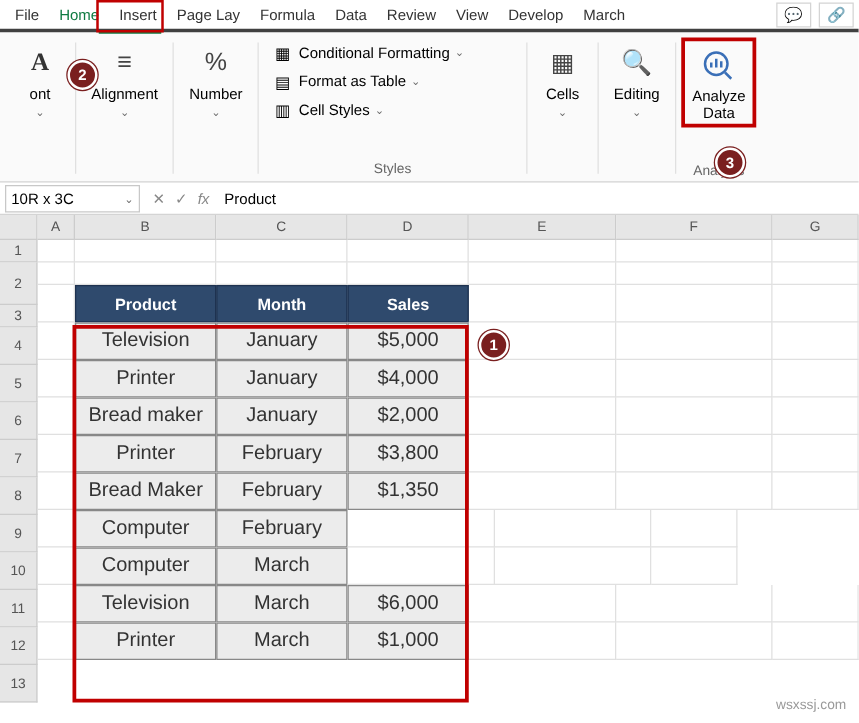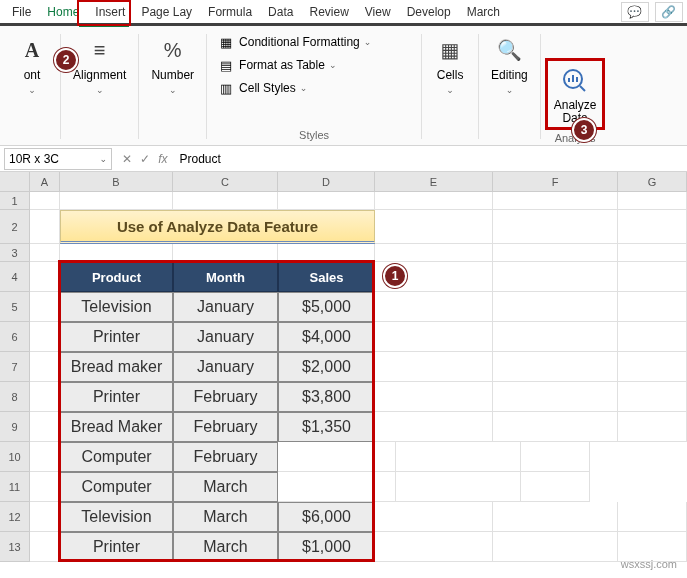--- a/index.html
+++ b/index.html
@@ -18,21 +18,21 @@
     .ribbon { display: flex; height: 120px; border-bottom: 1px solid #d4d4d4; background: #fafafa; padding: 4px 6px 2px 6px; }
     .ribbon-group { display: flex; flex-direction: column; align-items: center; justify-content: space-between; padding: 2px 6px; position: relative; }
     .ribbon-sep { width: 1px; background: #e0e0e0; margin: 4px 2px; }
     .group-label { font-size: 11px; color: #666; margin-top: 2px; }
     .big-btn { display: flex; flex-direction: column; align-items: center; gap: 2px; padding: 2px 4px; }
     .big-icon { width: 32px; height: 32px; display: flex; align-items: center; justify-content: center; font-size: 20px; color: #444; }
     .drop-arrow { font-size: 9px; color: #666; }
     .styles-cmds { display: flex; flex-direction: column; gap: 3px; font-size: 12px; align-self: flex-start; }
     .styles-cmd { display: flex; align-items: center; gap: 4px; padding: 1px 2px; }
     .mini-icon { width: 18px; height: 18px; display:flex; align-items:center; justify-content:center; font-size: 13px; }
-    .analyze-box { border: 3px solid #c00000; padding: 4px 6px 2px 6px; display: flex; flex-direction: column; align-items: center; gap: 2px; margin-top: 28px; }
+    .analyze-box { border: 3px solid #c00000; padding: 4px 6px 2px 6px; display: flex; flex-direction: column; align-items: center; gap: 2px; }
     
     
     .fbar { display: flex; align-items: center; height: 26px; border-bottom: 1px solid #d4d4d4; }
     .namebox { width: 108px; height: 22px; border: 1px solid #c8c8c8; margin: 0 4px; padding: 0 4px; font-size: 12px; display:flex; align-items:center; justify-content:space-between; }
     .fbar-btns { display: flex; gap: 8px; padding: 0 6px; color: #888; }
     .fbar-input { flex: 1; padding: 0 6px; font-size: 12px; }
     
     
     .grid-wrap { position: relative; }
     .col-headers { display: flex; position: absolute; left: 0; top: 0; height: 20px; }
@@ -205,27 +205,20 @@
       <div class="cell-row">
         <div class="cell" style="width:30px;height:18px"></div>
         <div class="cell" style="width:113px;height:18px"></div>
         <div class="cell" style="width:105px;height:18px"></div>
         <div class="cell" style="width:97px;height:18px"></div>
         <div class="cell" style="width:118px;height:18px"></div>
         <div class="cell" style="width:125px;height:18px"></div>
         <div class="cell" style="width:69px;height:18px"></div>
       </div>
       <div class="cell-row">
-        <div class="cell" style="width:30px;height:34px"></div>
-        <div class="cell title-cell" style="width:315px;height:34px">Use of Analyze Data Feature</div>
-        <div class="cell" style="width:118px;height:34px"></div>
-        <div class="cell" style="width:125px;height:34px"></div>
-        <div class="cell" style="width:69px;height:34px"></div>
-      </div>
-      <div class="cell-row">
         <div class="cell" style="width:30px;height:18px"></div>
         <div class="cell" style="width:113px;height:18px"></div>
         <div class="cell" style="width:105px;height:18px"></div>
         <div class="cell" style="width:97px;height:18px"></div>
         <div class="cell" style="width:118px;height:18px"></div>
         <div class="cell" style="width:125px;height:18px"></div>
         <div class="cell" style="width:69px;height:18px"></div>
       </div>
       <div class="cell-row">
         <div class="cell" style="width:30px;height:30px"></div>

